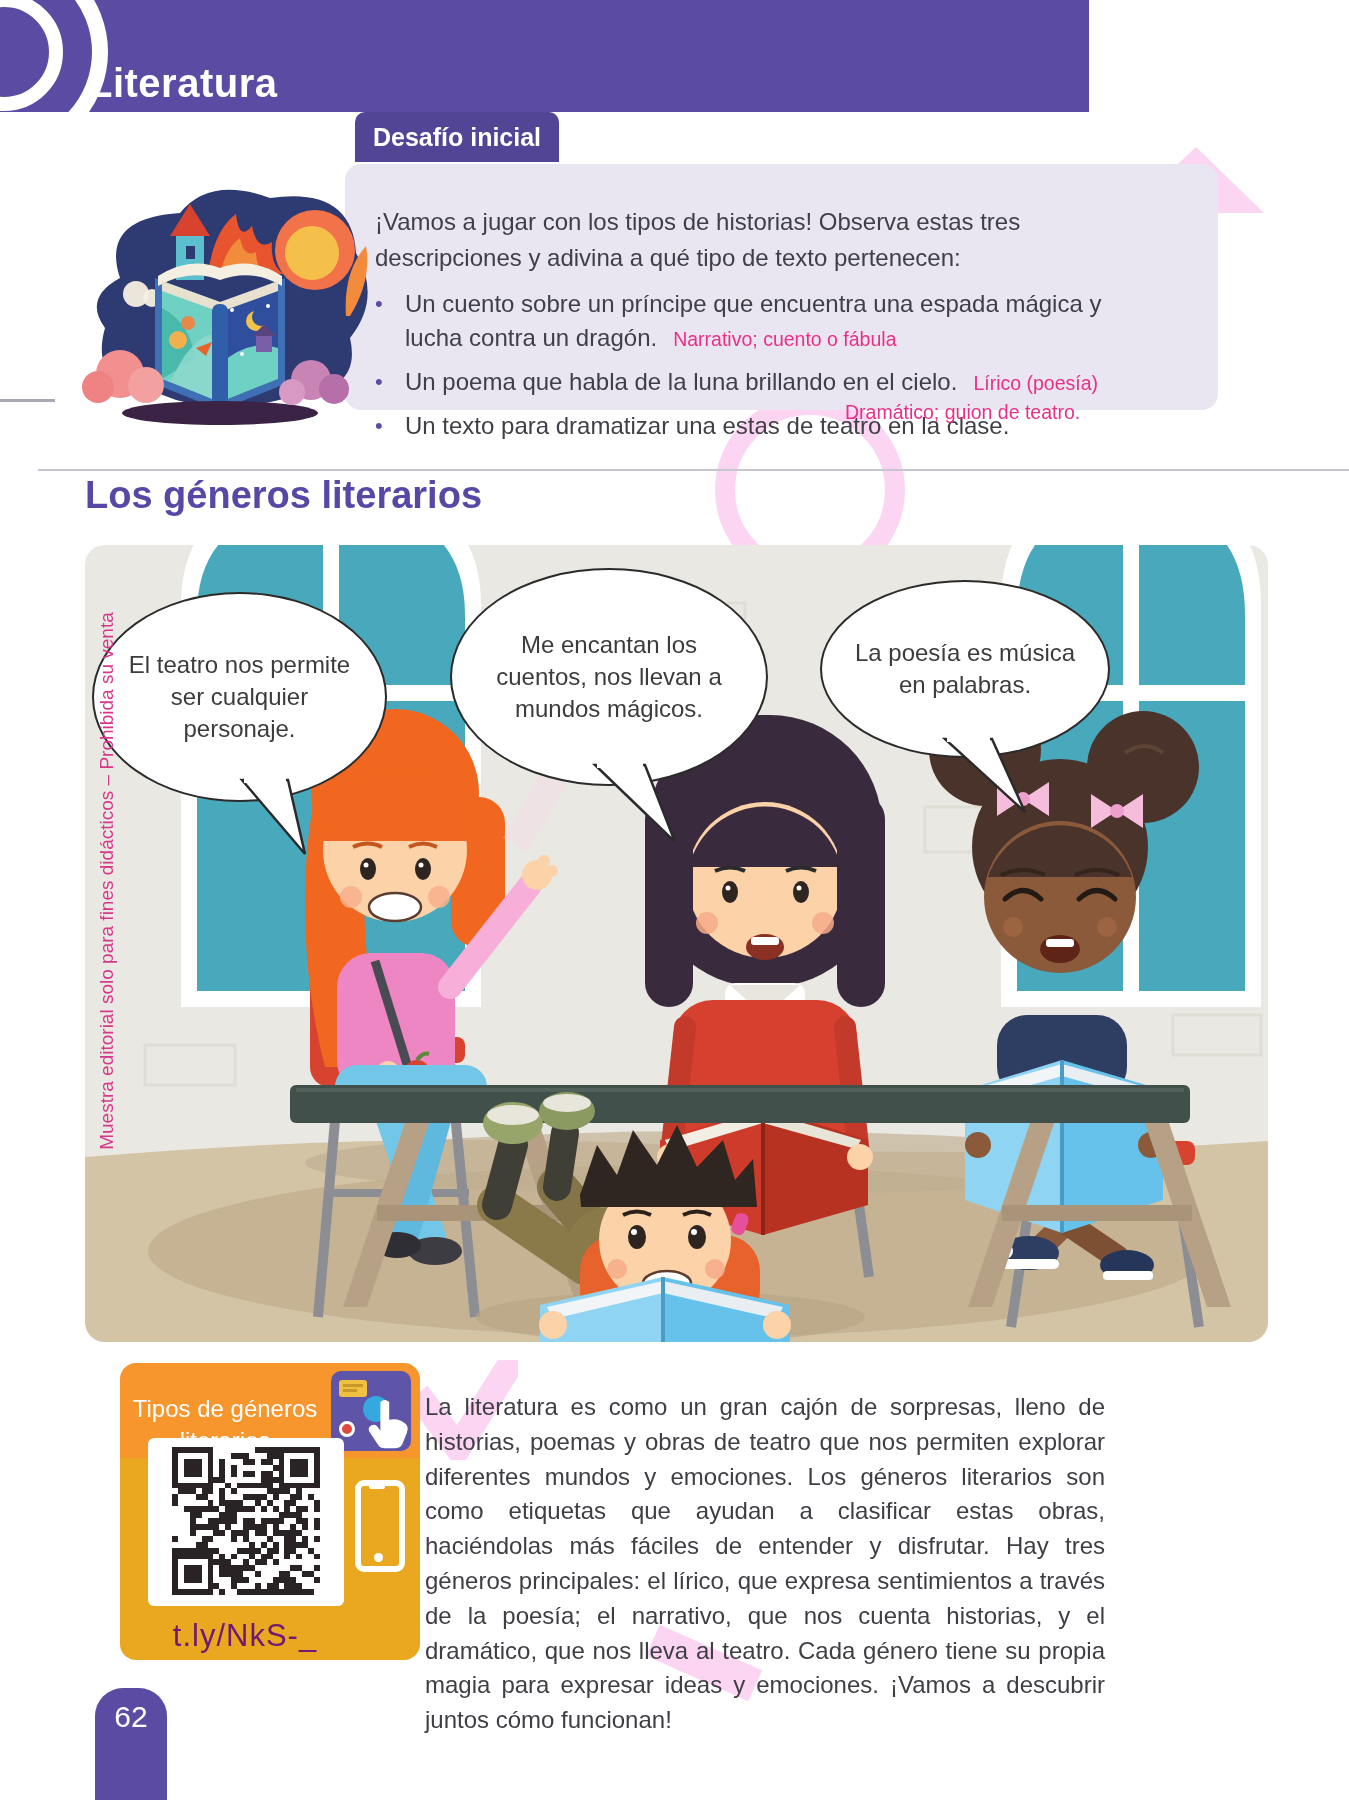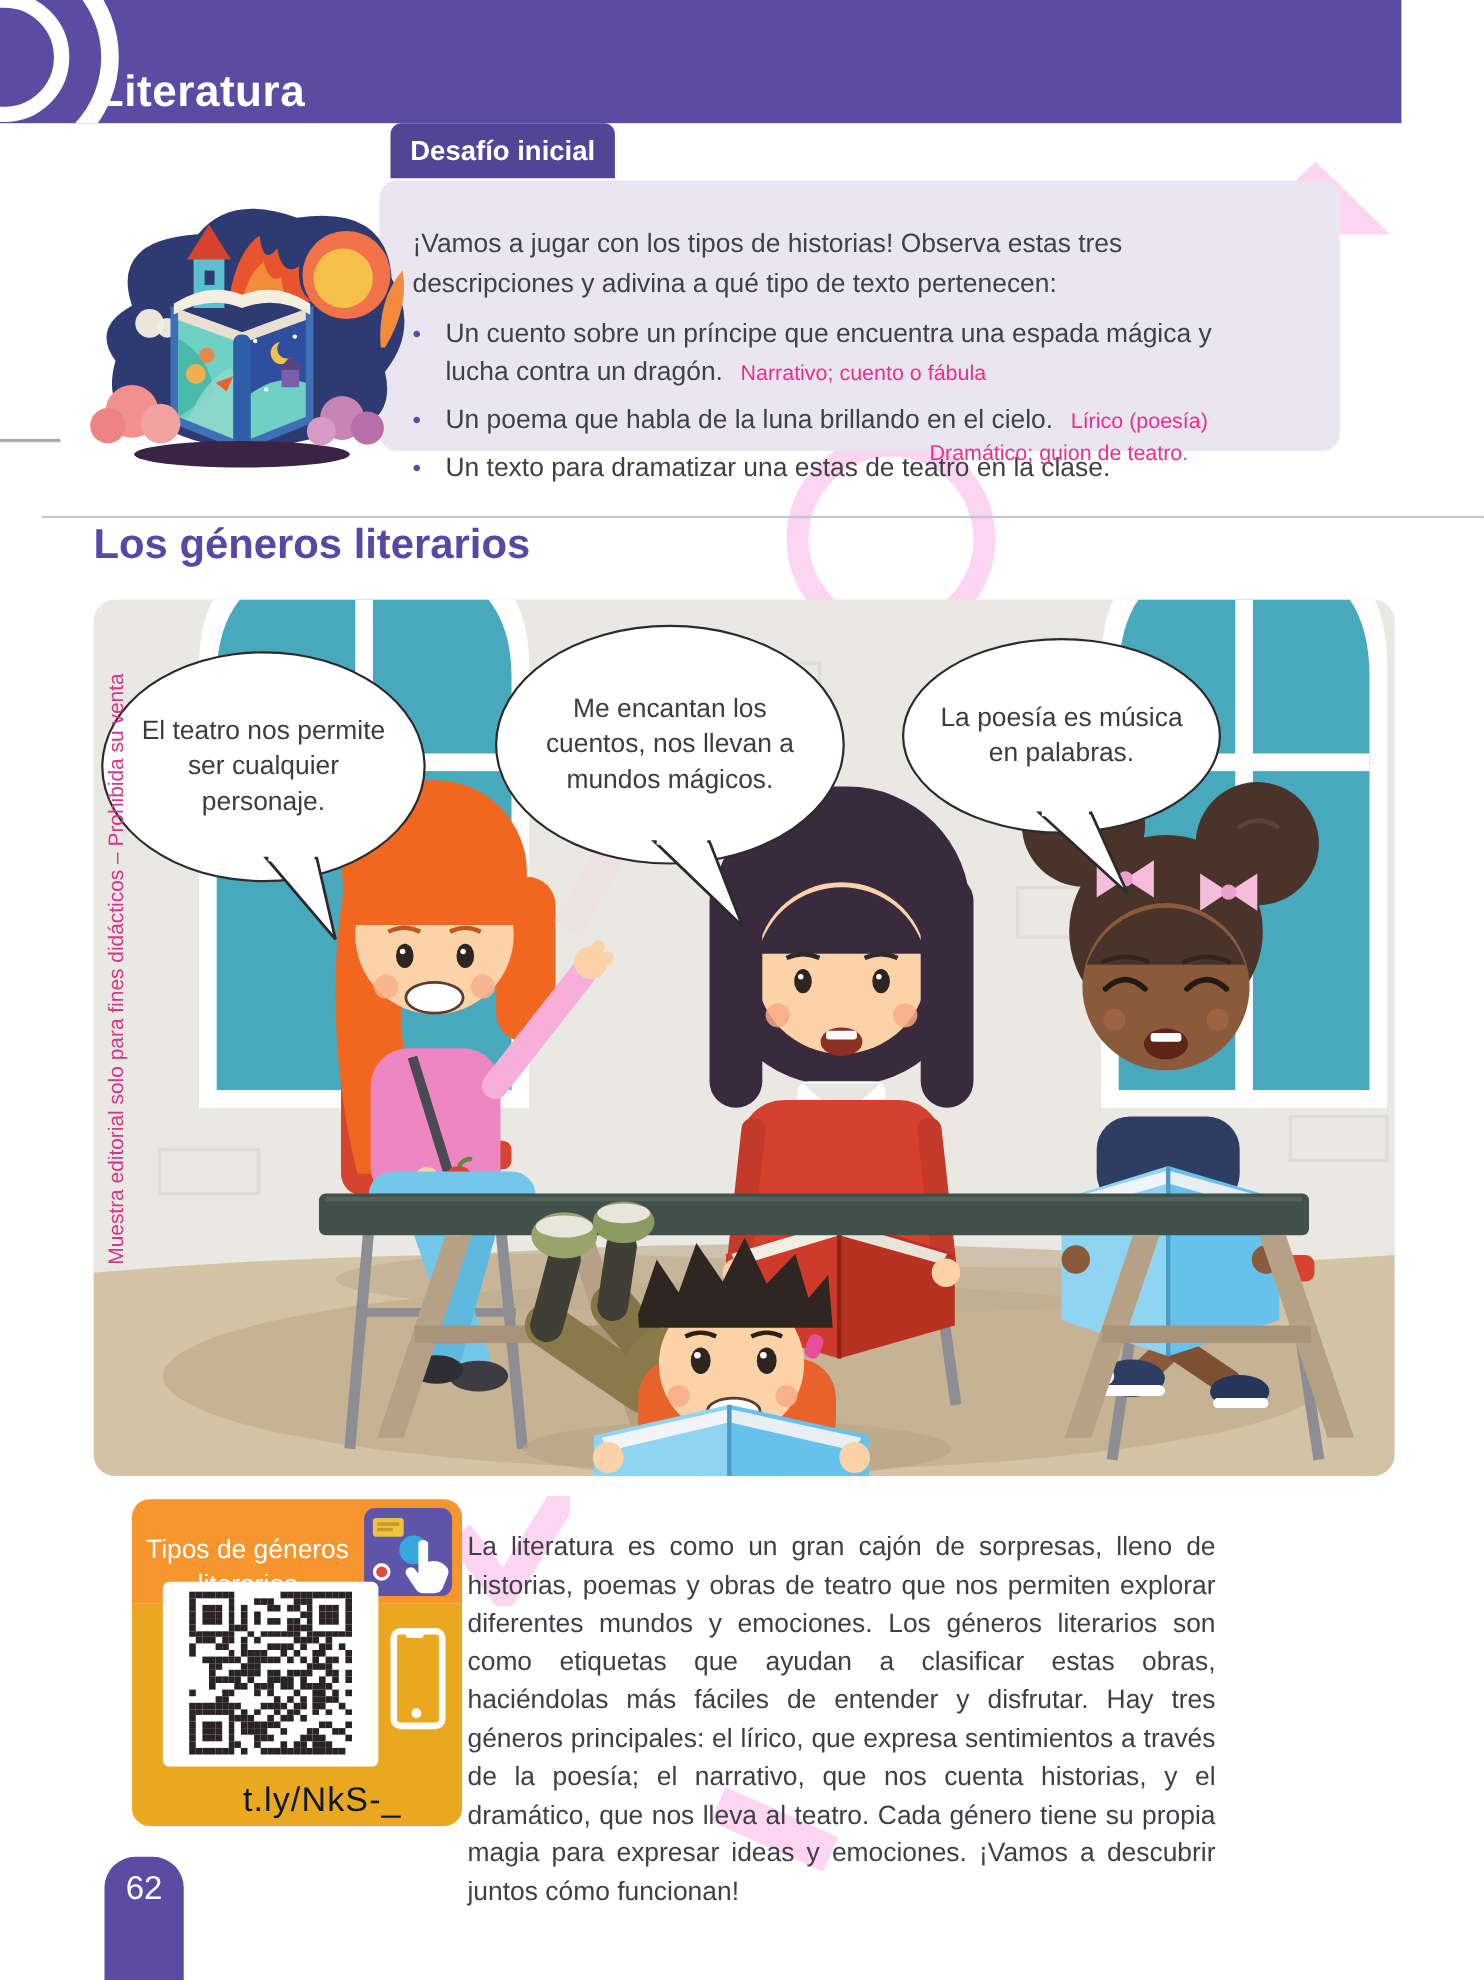--- a/index.html
+++ b/index.html
@@ -1,21 +1,21 @@
 <!DOCTYPE html>
 <html lang="es"><head>
 <meta charset="utf-8">
 <style>
   html,body{margin:0;padding:0;background:#ffffff;}
   body{font-family:"Liberation Sans","DejaVu Sans",sans-serif;}
   #page{position:relative;width:1349px;height:1800px;background:#fff;overflow:hidden;}
   .abs{position:absolute;}
 
   
-  .header-band{left:0;top:0;width:1274px;height:112px;background:#5b4ba2;overflow:hidden;z-index:3;}
+  .header-band{left:0;top:0;width:1089px;height:112px;background:#5b4ba2;overflow:hidden;z-index:3;}
   .page-title{position:absolute;left:88px;bottom:6px;color:#fff;font-size:40px;font-weight:bold;letter-spacing:.5px;}
 
   
   .challenge-badge{left:355px;top:112px;width:204px;height:50px;background:#524596;border-radius:10px 10px 0 0;
     color:#fff;font-weight:bold;font-size:25px;display:flex;align-items:center;justify-content:center;z-index:4;}
   .challenge-box{left:345px;top:164px;width:873px;height:246px;background:#e9e6f1;border-radius:16px;
     box-sizing:border-box;padding:40px 28px 0 30px;z-index:2;color:#3f3f45;}
   .challenge-intro{font-size:24px;line-height:36px;width:766px;margin-bottom:11px;}
   .bullet-row{display:flex;margin-bottom:9px;}
   .bullet-dot{width:30px;color:#5b4ba2;font-size:22px;line-height:34px;flex:0 0 30px;}
@@ -42,21 +42,21 @@
   .qr-title{position:absolute;left:10px;top:30px;width:190px;color:#fff;font-size:24px;line-height:32px;text-align:center;}
   .qr-click-icon{position:absolute;right:9px;top:8px;width:80px;height:80px;background:#5f55a8;border-radius:10px;overflow:hidden;}
   .qr-body{position:absolute;left:0;top:95px;width:300px;height:202px;background:#e9a81f;border-radius:0 0 16px 16px;}
   .qr-panel{position:absolute;left:28px;top:-20px;width:196px;height:168px;background:#fff;border-radius:6px;}
   .qr{position:absolute;left:24px;top:9px;width:148px;height:148px;display:grid;grid-template-columns:repeat(25,1fr);grid-template-rows:repeat(25,1fr);}
   .qr i{display:block;}
   .qr i.d{background:#2a2326;}
   .phone-icon{position:absolute;left:235px;top:22px;width:38px;height:80px;border:6px solid #fff;border-radius:9px;}
   .phone-icon .scr{position:absolute;left:8px;top:-2px;width:16px;height:5px;background:#fff;border-radius:2px;}
   .phone-icon .dot{position:absolute;left:13px;bottom:4px;width:9px;height:9px;background:#fff;border-radius:50%;}
-  .qr-link{position:absolute;left:0px;top:160px;width:250px;text-align:center;color:#0f172a;font-size:31px;letter-spacing:1px;margin-left:48px;}
+  .qr-link{position:absolute;left:0px;top:160px;width:250px;text-align:center;color:#701a75;font-size:31px;letter-spacing:1px;}
 
   
   .body-paragraph{left:425px;top:1390px;width:680px;font-size:24px;line-height:34.8px;color:#3e3e44;text-align:justify;z-index:3;}
 
   
   .page-tab{left:95px;top:1688px;width:72px;height:112px;background:#5b4ba2;border-radius:28px 28px 0 0;z-index:3;
     color:#fff;font-size:30px;text-align:center;padding-top:12px;box-sizing:border-box;}
 
   
   .wm{z-index:1;}

